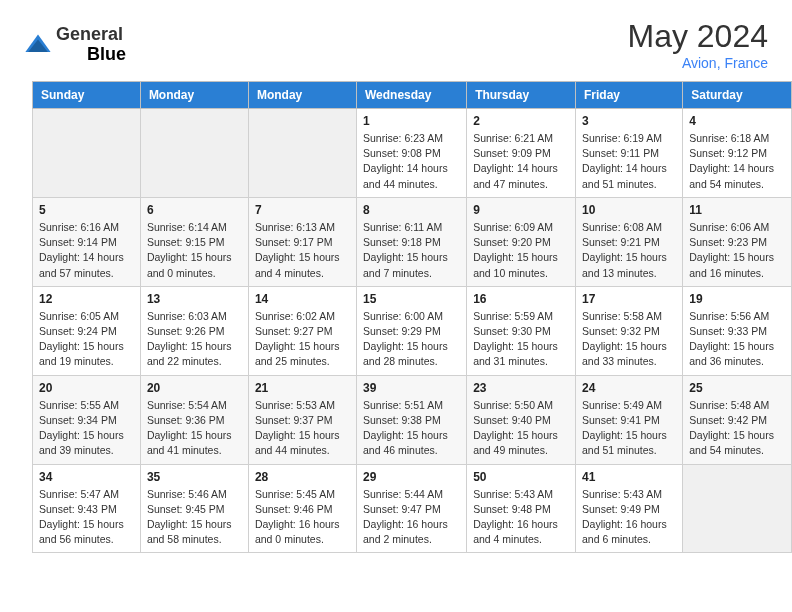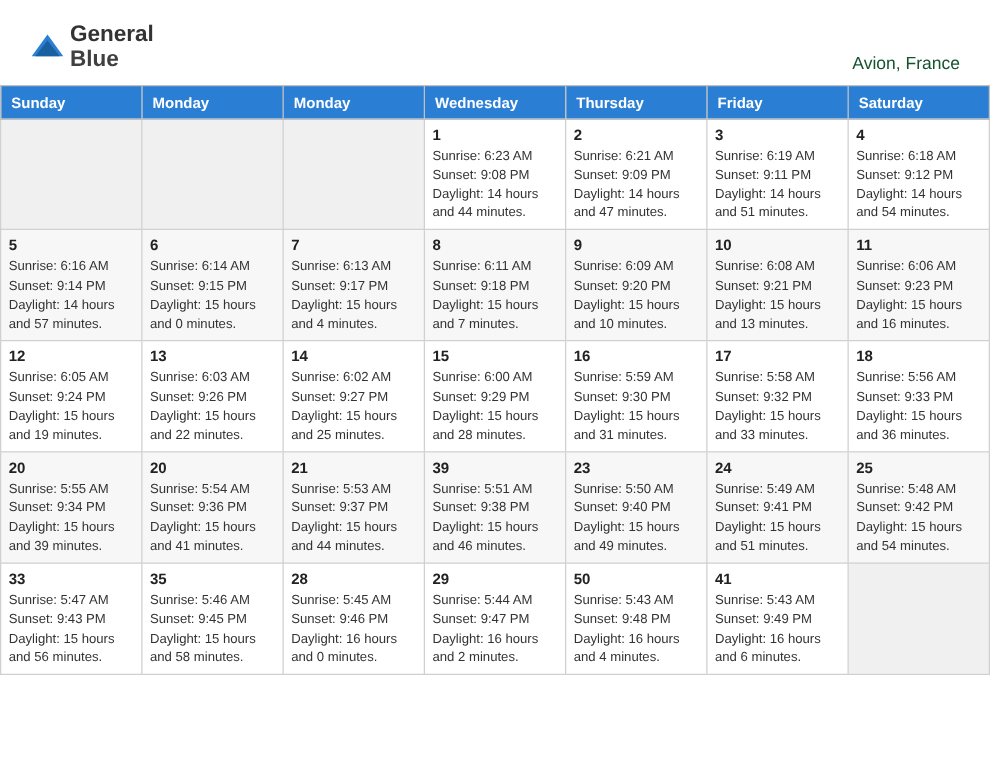--- a/index.html
+++ b/index.html
@@ -6,50 +6,50 @@
     body {
       font-family: Arial, sans-serif;
       background: #fff;
       width: 792px;
       min-height: 612px;
       padding: 0;
     }
     .header {
       display: flex;
       justify-content: space-between;
-      align-items: flex-end;
+      align-items: center;
       padding: 18px 24px 10px 24px;
     }
     .logo {
       display: flex;
       align-items: center;
       gap: 4px;
     }
     .logo-text {
       font-size: 18px;
       font-weight: bold;
       line-height: 1.1;
     }
     .logo-general { color: #333; }
-    .logo-blue { color: #404040; }
+    .logo-blue { color: #000000; margin-left: 31px; }
     .logo-icon {
       width: 28px;
       height: 28px;
     }
     .title-block {
       text-align: right;
     }
     .month-year {
       font-size: 32px;
       color: #333;
       font-weight: normal;
     }
     .location {
       font-size: 14px;
-      color: #14532d;
+      color: #3b82f6;
     }
     .calendar {
       width: 100%;
       border-collapse: collapse;
       margin: 0;
       padding: 0 0;
       font-size: 11px;
     }
     .calendar thead tr th {
       background-color: #2a7fd4;
@@ -80,37 +80,39 @@
     .day-info {
       color: #333;
       font-size: 10.5px;
       line-height: 1.45;
     }
     .empty-cell {
       background: #f0f0f0 !important;
     }
     .calendar-wrapper {
       padding: 0 0;
+      margin-left: 32px;
     }
   </style>
 </head>
 <body>
 
 <div class="header">
   <div class="logo">
     <svg class="logo-icon" viewBox="0 0 40 40" xmlns="http://www.w3.org/2000/svg">
       <polygon points="20,5 38,30 2,30" fill="#2a7fd4"></polygon>
       <polygon points="20,12 34,30 6,30" fill="#1a5fa0"></polygon>
     </svg>
     <div class="logo-text">
       <span class="logo-general">General</span><br>
       <span class="logo-blue">Blue</span>
     </div>
   </div>
   <div class="title-block">
+    <div class="month-year">May 2024</div>
     <div class="location">Avion, France</div>
   </div>
 </div>
 
 <div class="calendar-wrapper">
   <table class="calendar">
     <thead>
       <tr>
       <th>Sunday</th>
           <th>Monday</th>
@@ -192,21 +194,21 @@
           </td>
           <td>
             <div class="day-number">16</div>
             <div class="day-info">Sunrise: 5:59 AM<br>Sunset: 9:30 PM<br>Daylight: 15 hours and 31 minutes.</div>
           </td>
           <td>
             <div class="day-number">17</div>
             <div class="day-info">Sunrise: 5:58 AM<br>Sunset: 9:32 PM<br>Daylight: 15 hours and 33 minutes.</div>
           </td>
           <td>
-            <div class="day-number">18</div>
+            <div class="day-number">19</div>
             <div class="day-info">Sunrise: 5:56 AM<br>Sunset: 9:33 PM<br>Daylight: 15 hours and 36 minutes.</div>
           </td>
         </tr>
         <tr>
           <td>
             <div class="day-number">20</div>
             <div class="day-info">Sunrise: 5:55 AM<br>Sunset: 9:34 PM<br>Daylight: 15 hours and 39 minutes.</div>
           </td>
           <td>
             <div class="day-number">20</div>
@@ -228,21 +230,21 @@
             <div class="day-number">24</div>
             <div class="day-info">Sunrise: 5:49 AM<br>Sunset: 9:41 PM<br>Daylight: 15 hours and 51 minutes.</div>
           </td>
           <td>
             <div class="day-number">25</div>
             <div class="day-info">Sunrise: 5:48 AM<br>Sunset: 9:42 PM<br>Daylight: 15 hours and 54 minutes.</div>
           </td>
         </tr>
         <tr>
           <td>
-            <div class="day-number">33</div>
+            <div class="day-number">34</div>
             <div class="day-info">Sunrise: 5:47 AM<br>Sunset: 9:43 PM<br>Daylight: 15 hours and 56 minutes.</div>
           </td>
           <td>
             <div class="day-number">35</div>
             <div class="day-info">Sunrise: 5:46 AM<br>Sunset: 9:45 PM<br>Daylight: 15 hours and 58 minutes.</div>
           </td>
           <td>
             <div class="day-number">28</div>
             <div class="day-info">Sunrise: 5:45 AM<br>Sunset: 9:46 PM<br>Daylight: 16 hours and 0 minutes.</div>
           </td>

